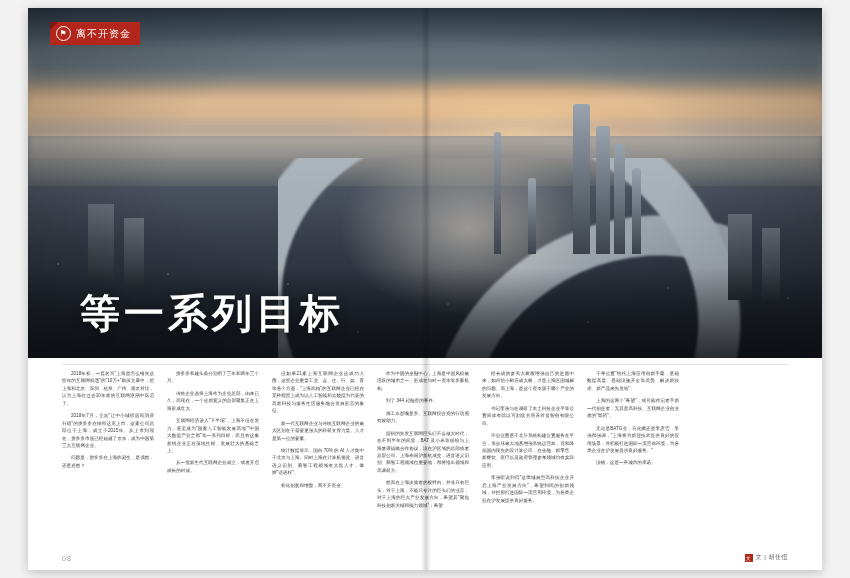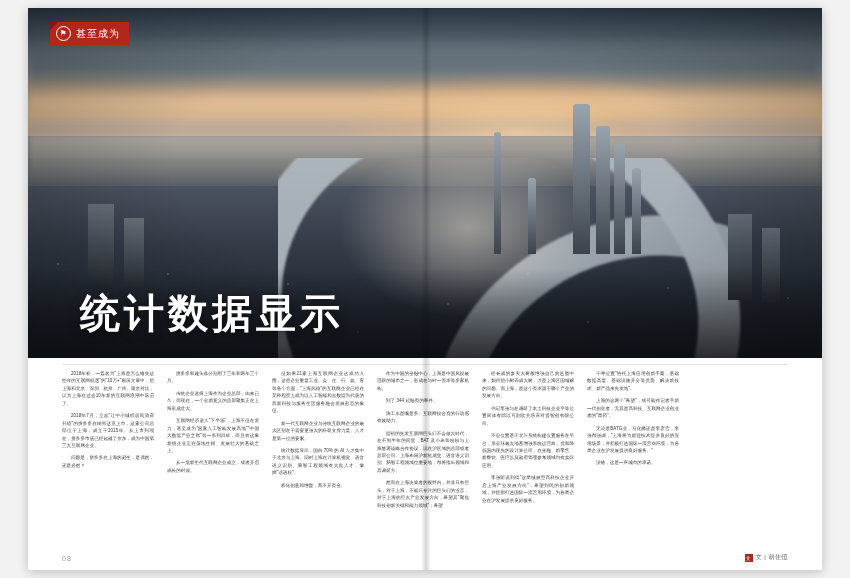--- a/index.html
+++ b/index.html
@@ -109,24 +109,24 @@
       <div class="bld" style="left:734px;top:220px;width:18px;height:74px;"></div>
 
       <div class="lights"></div>
       <div class="vignette"></div>
       <div class="bottomfade"></div>
     </div>
 
     <div class="corner"></div>
     <div class="tag">
       <span class="ticon">⚑</span>
-      <span>甚至成为</span>
+      <span>离不开资金</span>
     </div>
 
-    <div class="headline">统计数据显示</div>
+    <div class="headline">等一系列目标</div>
 
     <div class="gutter"></div>
 
     <div class="textarea">
       <div class="rule"></div>
       <div class="cols">
 
         <div class="col">
           <p>2018年初，一篇名为"上海是怎么错失这些年的互联网机遇"的"10万+"刷屏文章中，把上海和北京、深圳、杭州、广州、南京对比，认为上海在过去10年新的互联网浪潮中落伍了。</p>
           <p>2018年7月，立志"让中小城镇居民消费升级"的拼多多在纳斯达克上市，这家公司总部位于上海，成立于2015年。从上市到现在，拼多多市值已经超越了京东，成为中国第三大互联网企业。</p>

